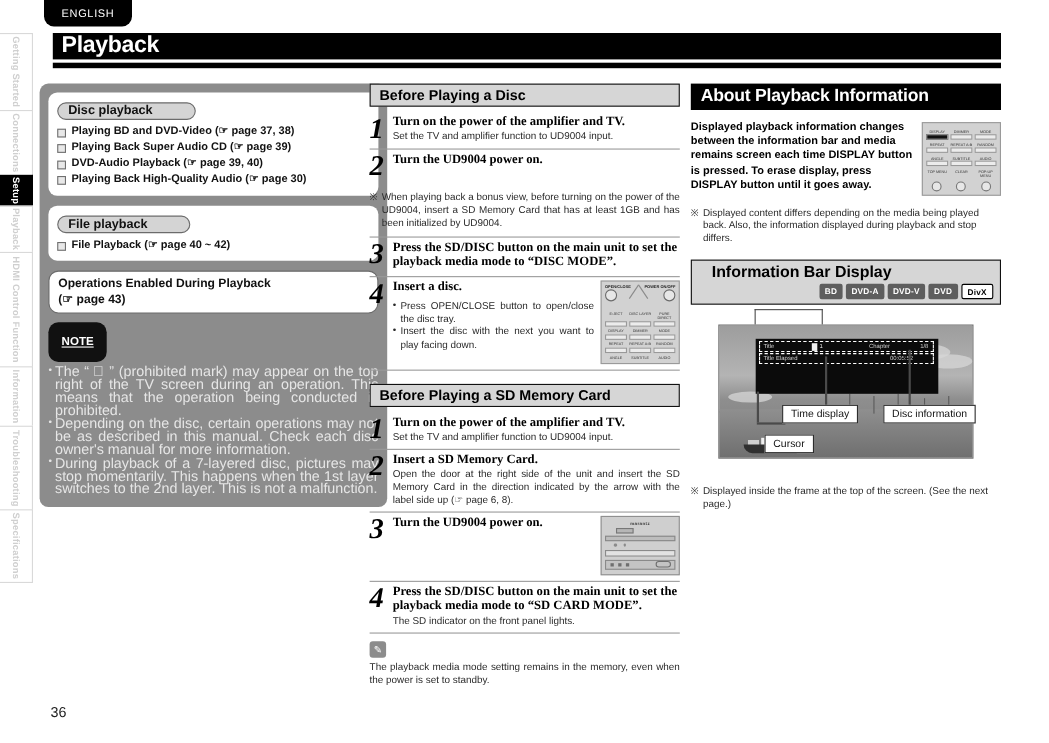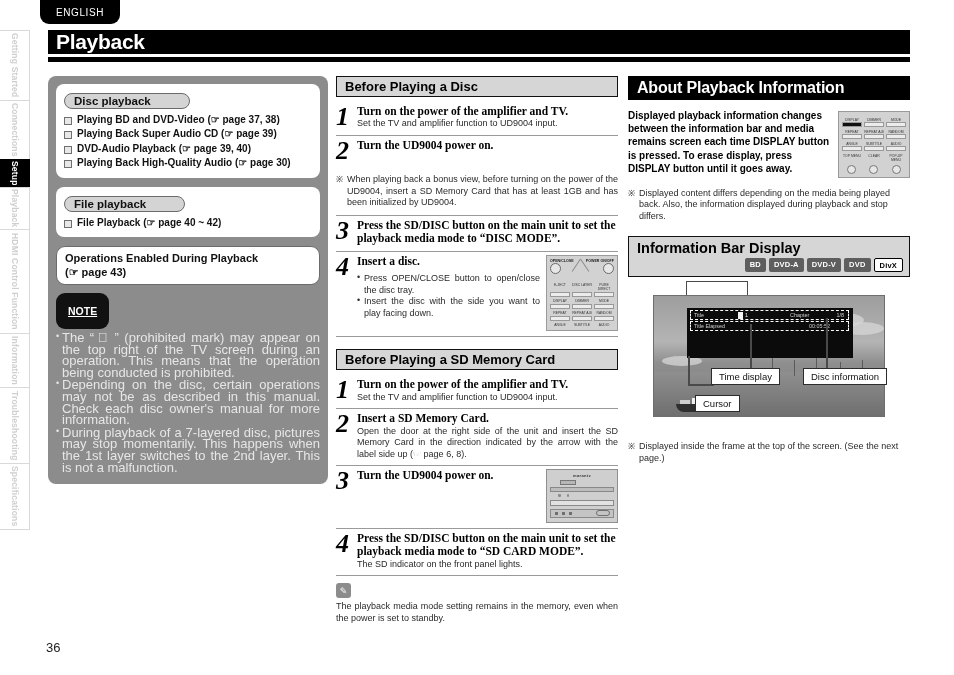--- a/index.html
+++ b/index.html
@@ -62,21 +62,21 @@
     transform: translateY(-52%);
     color: #fff; font-size: 21px; font-weight: bold; letter-spacing: -.3px;
   }
   .title-rule {
     position: absolute; left: 48px; top: 57px;
     width: 862px; height: 5px; background: #000;
   }
 
   
   .col { position: absolute; top: 76px; }
-  .col-left  { left: 48px;  width: 280px; }
+  .col-left  { left: 36px;  width: 316px; }
   .col-mid   { left: 336px; width: 282px; }
   .col-right { left: 628px; width: 282px; }
 
   
   .gray-panel {
     background: #8c8c8c;
     border-radius: 8px;
     padding: 8px 8px 10px 8px;
   }
   .wbox {
@@ -253,21 +253,21 @@
   .pencil-txt { font-size: 9px; color: #2a2a2a; line-height: 11.6px; text-align: justify; }
 
   
   .intro-flex { display: flex; align-items: flex-start; }
   .intro-txt {
     flex: 1 1 auto; font-size: 10px; font-weight: bold; color: #000;
     line-height: 13.2px;
   }
   .badge-head {
     background: #d6d6d6; border: 1.3px solid #111;
-    padding: 3px 6px 4px 8px; margin-bottom: 9px;
+    padding: 3px 6px 4px 18px; margin-bottom: 9px;
   }
   .badge-head .bh-t { font-size: 14.5px; font-weight: bold; color: #000; }
   .badge-row { display: flex; gap: 3px; justify-content: flex-end; margin-top: 2px; }
   .badge {
     background: #5e5e5e; color: #fff;
     font-size: 7.5px; font-weight: bold;
     padding: 1.5px 5px; border-radius: 2px;
     letter-spacing: .2px;
   }
   .badge.outline { background: #fff; color: #000; border: 1.4px solid #000; }
@@ -433,21 +433,21 @@
         <div class="step-ttl">Press the SD/DISC button on the main unit to set the playback media mode to “DISC MODE”.</div>
       </div>
     </div>
 
     <div class="step">
       <div class="step-num">4</div>
       <div class="step-txt">
         <div class="step-ttl">Insert a disc.</div>
         <ul class="bullets">
           <li>Press OPEN/CLOSE button to open/close the disc tray.</li>
-          <li>Insert the disc with the side you want to play facing down.</li>
+          <li>Insert the disc with the next you want to play facing down.</li>
         </ul>
       </div>
       <div class="remote">
         <div class="rm-top">
           <div>
             <div class="rm-lbl">OPEN/CLOSE</div>
             <div class="rm-dial"></div>
           </div>
           <div class="rm-v"></div>
           <div style="text-align:right">

